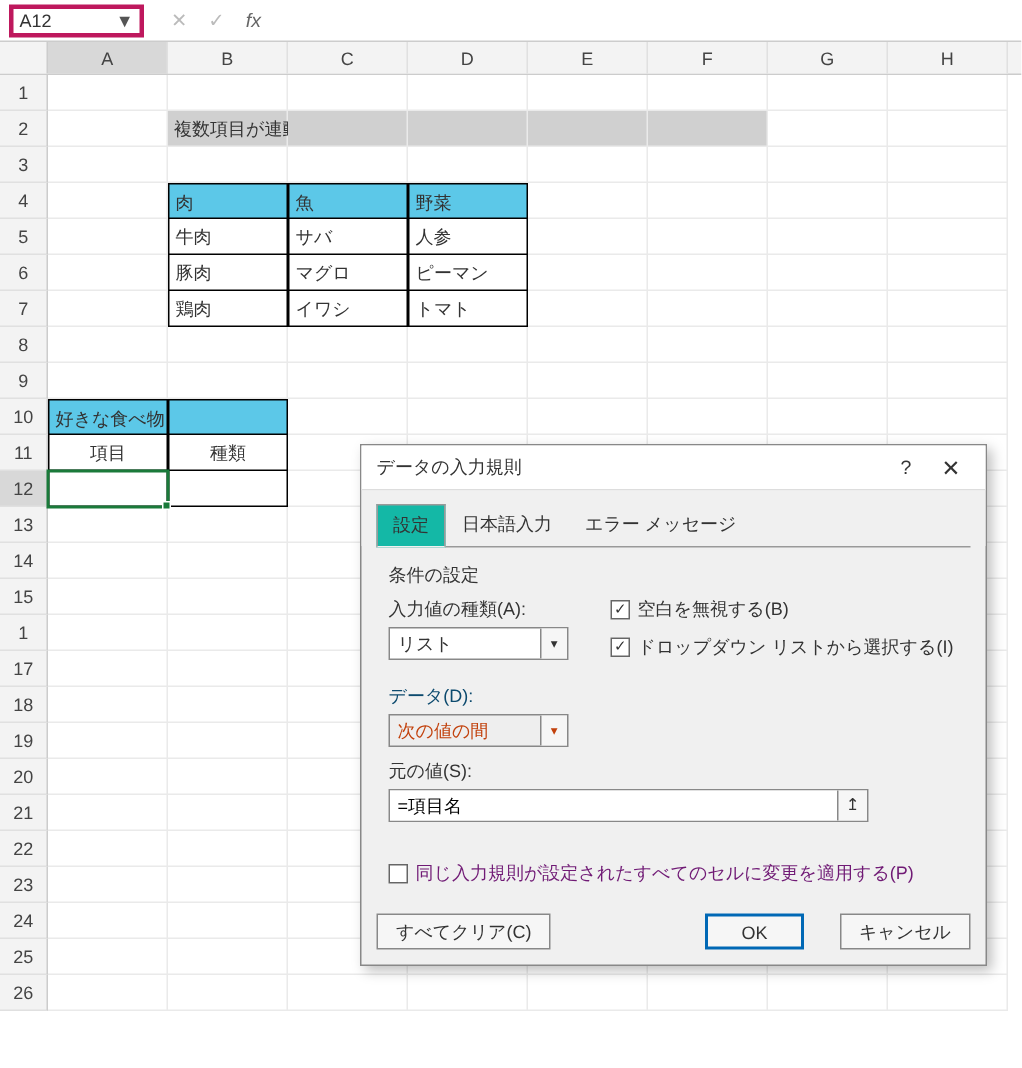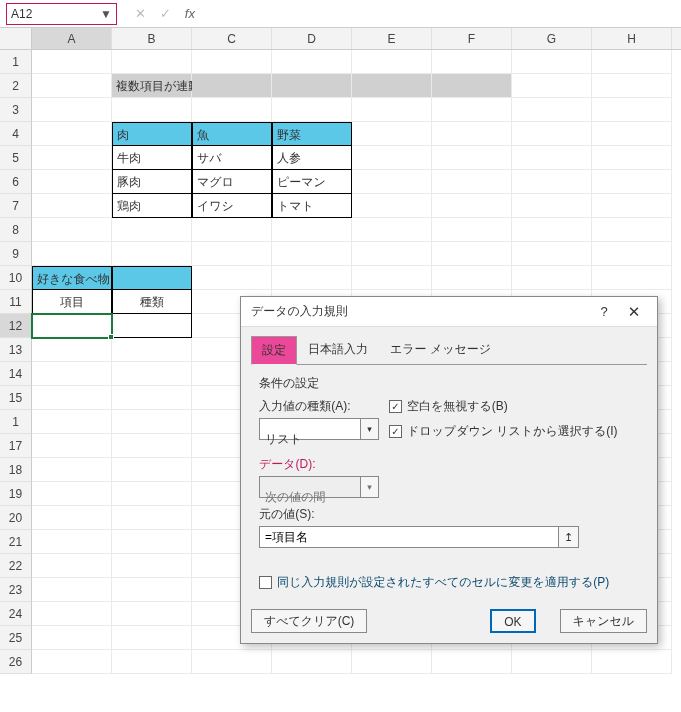--- a/index.html
+++ b/index.html
@@ -1,20 +1,20 @@
 <!DOCTYPE html>
 <html><head>
 <meta charset="utf-8">
 <style>
 * { box-sizing: border-box; margin: 0; padding: 0; }
 body { font-family: "Meiryo UI", Meiryo, sans-serif; font-size: 12px; background: #fff; width: 681px; height: 712px; position: relative; overflow: hidden; color: #333; }
 
 
 .namebox-row { display: flex; align-items: center; height: 28px; border-bottom: 1px solid #ccc; background: #fff; }
-.namebox { width: 111px; height: 22px; border: 1px solid #be185d; margin-left: 6px; display: flex; align-items: center; justify-content: space-between; padding: 0 4px; background: #fff; }
+.namebox { width: 90px; height: 22px; border: 3px solid #be185d; margin-left: 6px; display: flex; align-items: center; justify-content: space-between; padding: 0 4px; background: #fff; }
 .namebox span { font-size: 12px; }
 .nb-drop { color: #555; font-size: 9px; }
 .fb-icons { display: flex; align-items: center; gap: 14px; margin-left: 18px; color: #bbb; font-size: 13px; }
 .fb-fx { font-style: italic; color: #666; }
 
 
 .colhdr-row { display: flex; height: 22px; border-bottom: 1px solid #ccc; background: #f3f3f3; }
 .corner { width: 32px; border-right: 1px solid #ccc; background: #f3f3f3; }
 .colhdr { width: 80px; text-align: center; line-height: 22px; font-size: 12px; color: #444; border-right: 1px solid #e0e0e0; background: #f3f3f3; }
 .colhdr.sel { background: #d8d8d8; }
@@ -44,47 +44,47 @@
 
 
 .dialog { position: absolute; left: 240px; top: 296px; width: 418px; background: #f0f0f0; border: 1px solid #888; box-shadow: 3px 3px 8px rgba(0,0,0,0.25); z-index: 100; }
 .dlg-titlebar { display: flex; align-items: center; height: 30px; padding: 0 8px 0 10px; background: #fff; border-bottom: 1px solid #ddd; }
 .dlg-title { flex: 1; font-size: 12px; }
 .dlg-help, .dlg-close { width: 30px; text-align: center; font-size: 13px; color: #333; cursor: default; }
 .dlg-close { font-size: 15px; }
 
 .tabs { display: flex; padding: 8px 10px 0 10px; background: #f0f0f0; }
 .tab { padding: 5px 10px; font-size: 12px; border: 1px solid transparent; color: #333; }
-.tab.active { background: #ec4899; border: 1px solid #999; border-bottom: 1px solid #f0f0f0; position: relative; top: 1px; text-align: center; }
+.tab.active { background: #14b8a6; border: 1px solid #999; border-bottom: 1px solid #f0f0f0; position: relative; top: 1px; text-align: center; }
 .tabpane { border-top: 1px solid #999; margin: 0 10px; padding: 10px 8px 8px 8px; }
 
 .sect-label { font-size: 12px; margin-bottom: 6px; }
-.form-row { display: flex; align-items: flex-start; }
+.form-row { display: flex; align-items: flex-start; gap: 18px; }
 .left-col { width: 130px; }
 .lbl { font-size: 12px; margin-bottom: 3px; display: block; }
-.lbl.disabled { color: #be185d; }
+.lbl.disabled { color: #0c4a6e; }
 .field-sel { display: flex; width: 120px; height: 22px; border: 1px solid #888; background: #fff; }
-.field-sel.disabled { background: #eee; color: #737373; }
-.field-sel span { flex: 1; padding: 12px 5px; font-size: 12px; }
+.field-sel.disabled { background: #eee; color: #c2410c; }
+.field-sel span { flex: 1; padding: 2px 5px; font-size: 12px; }
 .field-drop { width: 18px; border-left: 1px solid #888; text-align: center; font-size: 9px; line-height: 20px; background: #f6f6f6; }
 
 .chk { display: flex; align-items: center; gap: 5px; font-size: 12px; margin-bottom: 8px; }
 .chkbox { width: 13px; height: 13px; border: 1px solid #666; background: #fff; display: inline-flex; align-items: center; justify-content: center; font-size: 10px; line-height: 1;}
 .chkbox.off { background: #fff; }
 
 .src-row { margin-top: 8px; }
 .src-input { display: flex; height: 22px; border: 1px solid #888; background: #fff; width: 320px; }
 .src-input input { flex: 1; border: none; padding: 0 5px; font-size: 12px; outline: none; }
 .range-btn { width: 20px; border-left: 1px solid #888; text-align: center; font-size: 11px; line-height: 20px; background: #f6f6f6; }
 
-.apply-row { margin-top: 26px; color: #0c4a6e; font-size: 12px; display: flex; align-items: center; gap: 5px; }
+.apply-row { margin-top: 26px; color: #701a75; font-size: 12px; display: flex; align-items: center; gap: 5px; }
 
 .dlg-bottom { display: flex; align-items: center; padding: 10px; gap: 24px; }
 .btn { height: 24px; padding: 0 12px; border: 1px solid #888; background: #f6f6f6; font-size: 12px; line-height: 22px; }
-.btn.primary { border: 2px solid #0068b5; padding: 0 12px; }
+.btn.primary { border: 2px solid #0068b5; padding: 0 22px; }
 .spacer { flex: 1; }
 </style>
 </head>
 <body>
 
 <div class="namebox-row">
   <div class="namebox">
     <span>A12</span>
     <span class="nb-drop">▼</span>
   </div>

